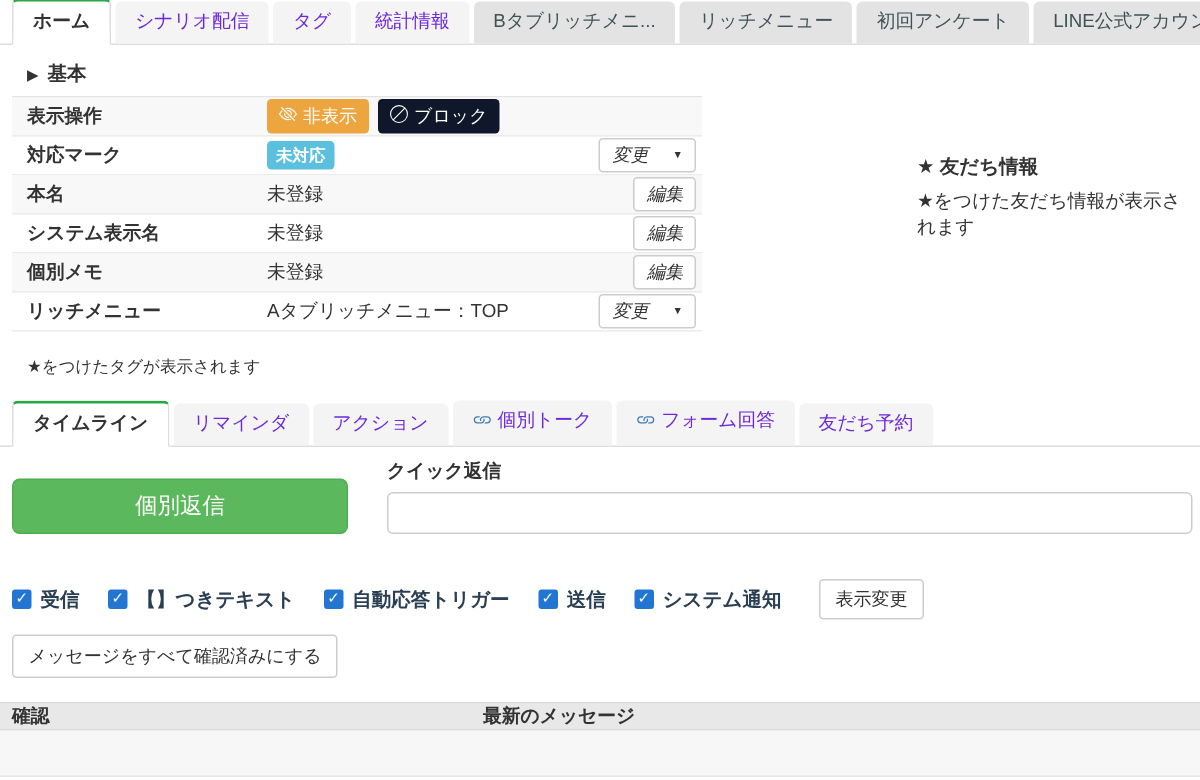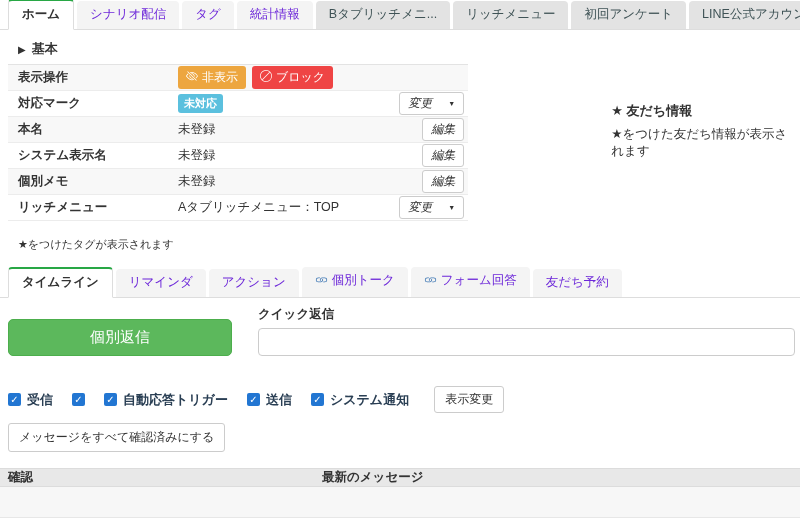--- a/index.html
+++ b/index.html
@@ -56,21 +56,21 @@
     padding:2px 8px; font-size:12px; color:#333; cursor:pointer;
     display:inline-flex; align-items:center; gap:16px; white-space:nowrap;font-style:italic;
   }
   .caret { font-size:7px; color:#333; }
   .btn-hide {
     background:#eda63f; color:#fff; border:none; border-radius:3px;
     padding:3px 8px; font-size:12px; cursor:pointer;
     display:inline-flex; align-items:center; gap:4px;
   }
   .btn-block {
-    background:#ef4444; color:#fff; border:none; border-radius:3px;
+    background:#0f172a; color:#fff; border:none; border-radius:3px;
     padding:3px 8px; font-size:12px; cursor:pointer;
     display:inline-flex; align-items:center; gap:4px;
   }
   .badge-info {
     background:#5bc0de; color:#fff; font-size:11px; font-weight:bold;
     padding:2px 6px; border-radius:3px;
   }
 
   .friend-info { margin-left:143px; padding-top:4px; width:190px; }
   .fi-title { font-weight:bold; font-size:13px; }
@@ -269,20 +269,21 @@
 </div>
 
 
 <div class="filters">
   <label class="chk">
     <span class="chk-box">✓</span>
     <span class="chk-label">受信</span>
   </label>
   <label class="chk">
     <span class="chk-box">✓</span>
+    <span class="chk-label">【】つきテキスト</span>
   </label>
   <label class="chk">
     <span class="chk-box">✓</span>
     <span class="chk-label">自動応答トリガー</span>
   </label>
   <label class="chk">
     <span class="chk-box">✓</span>
     <span class="chk-label">送信</span>
   </label>
   <label class="chk">

